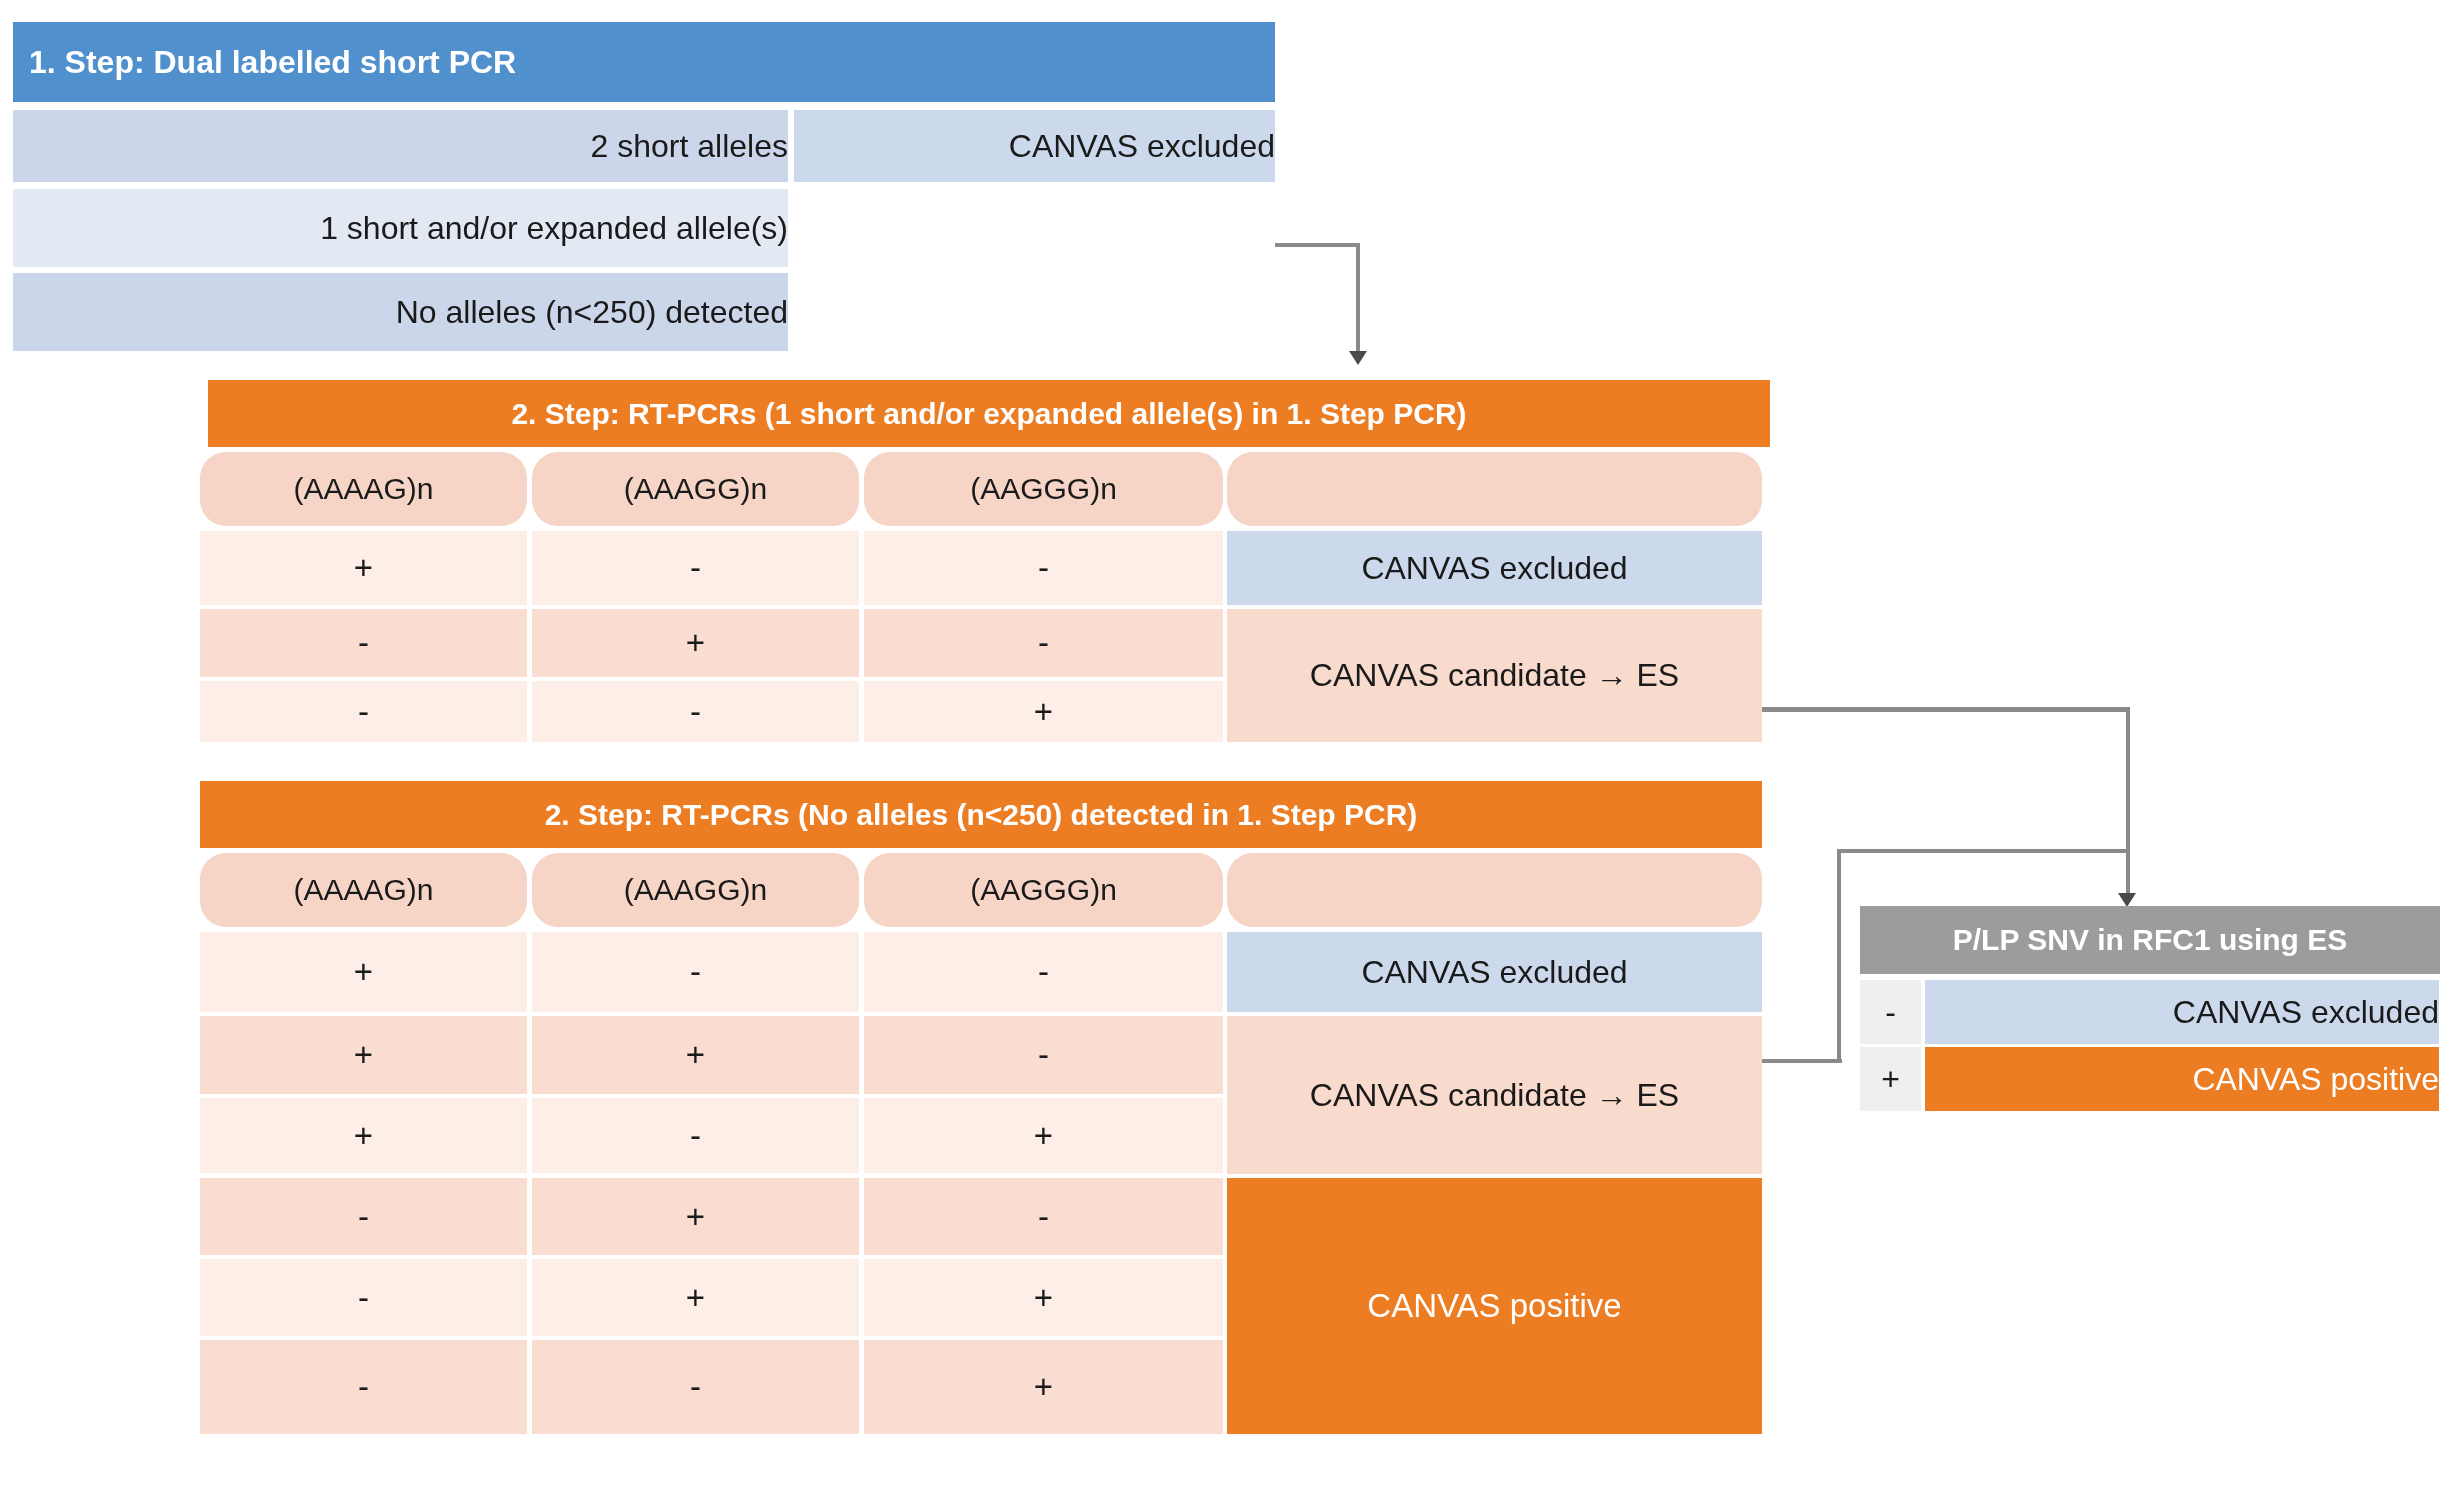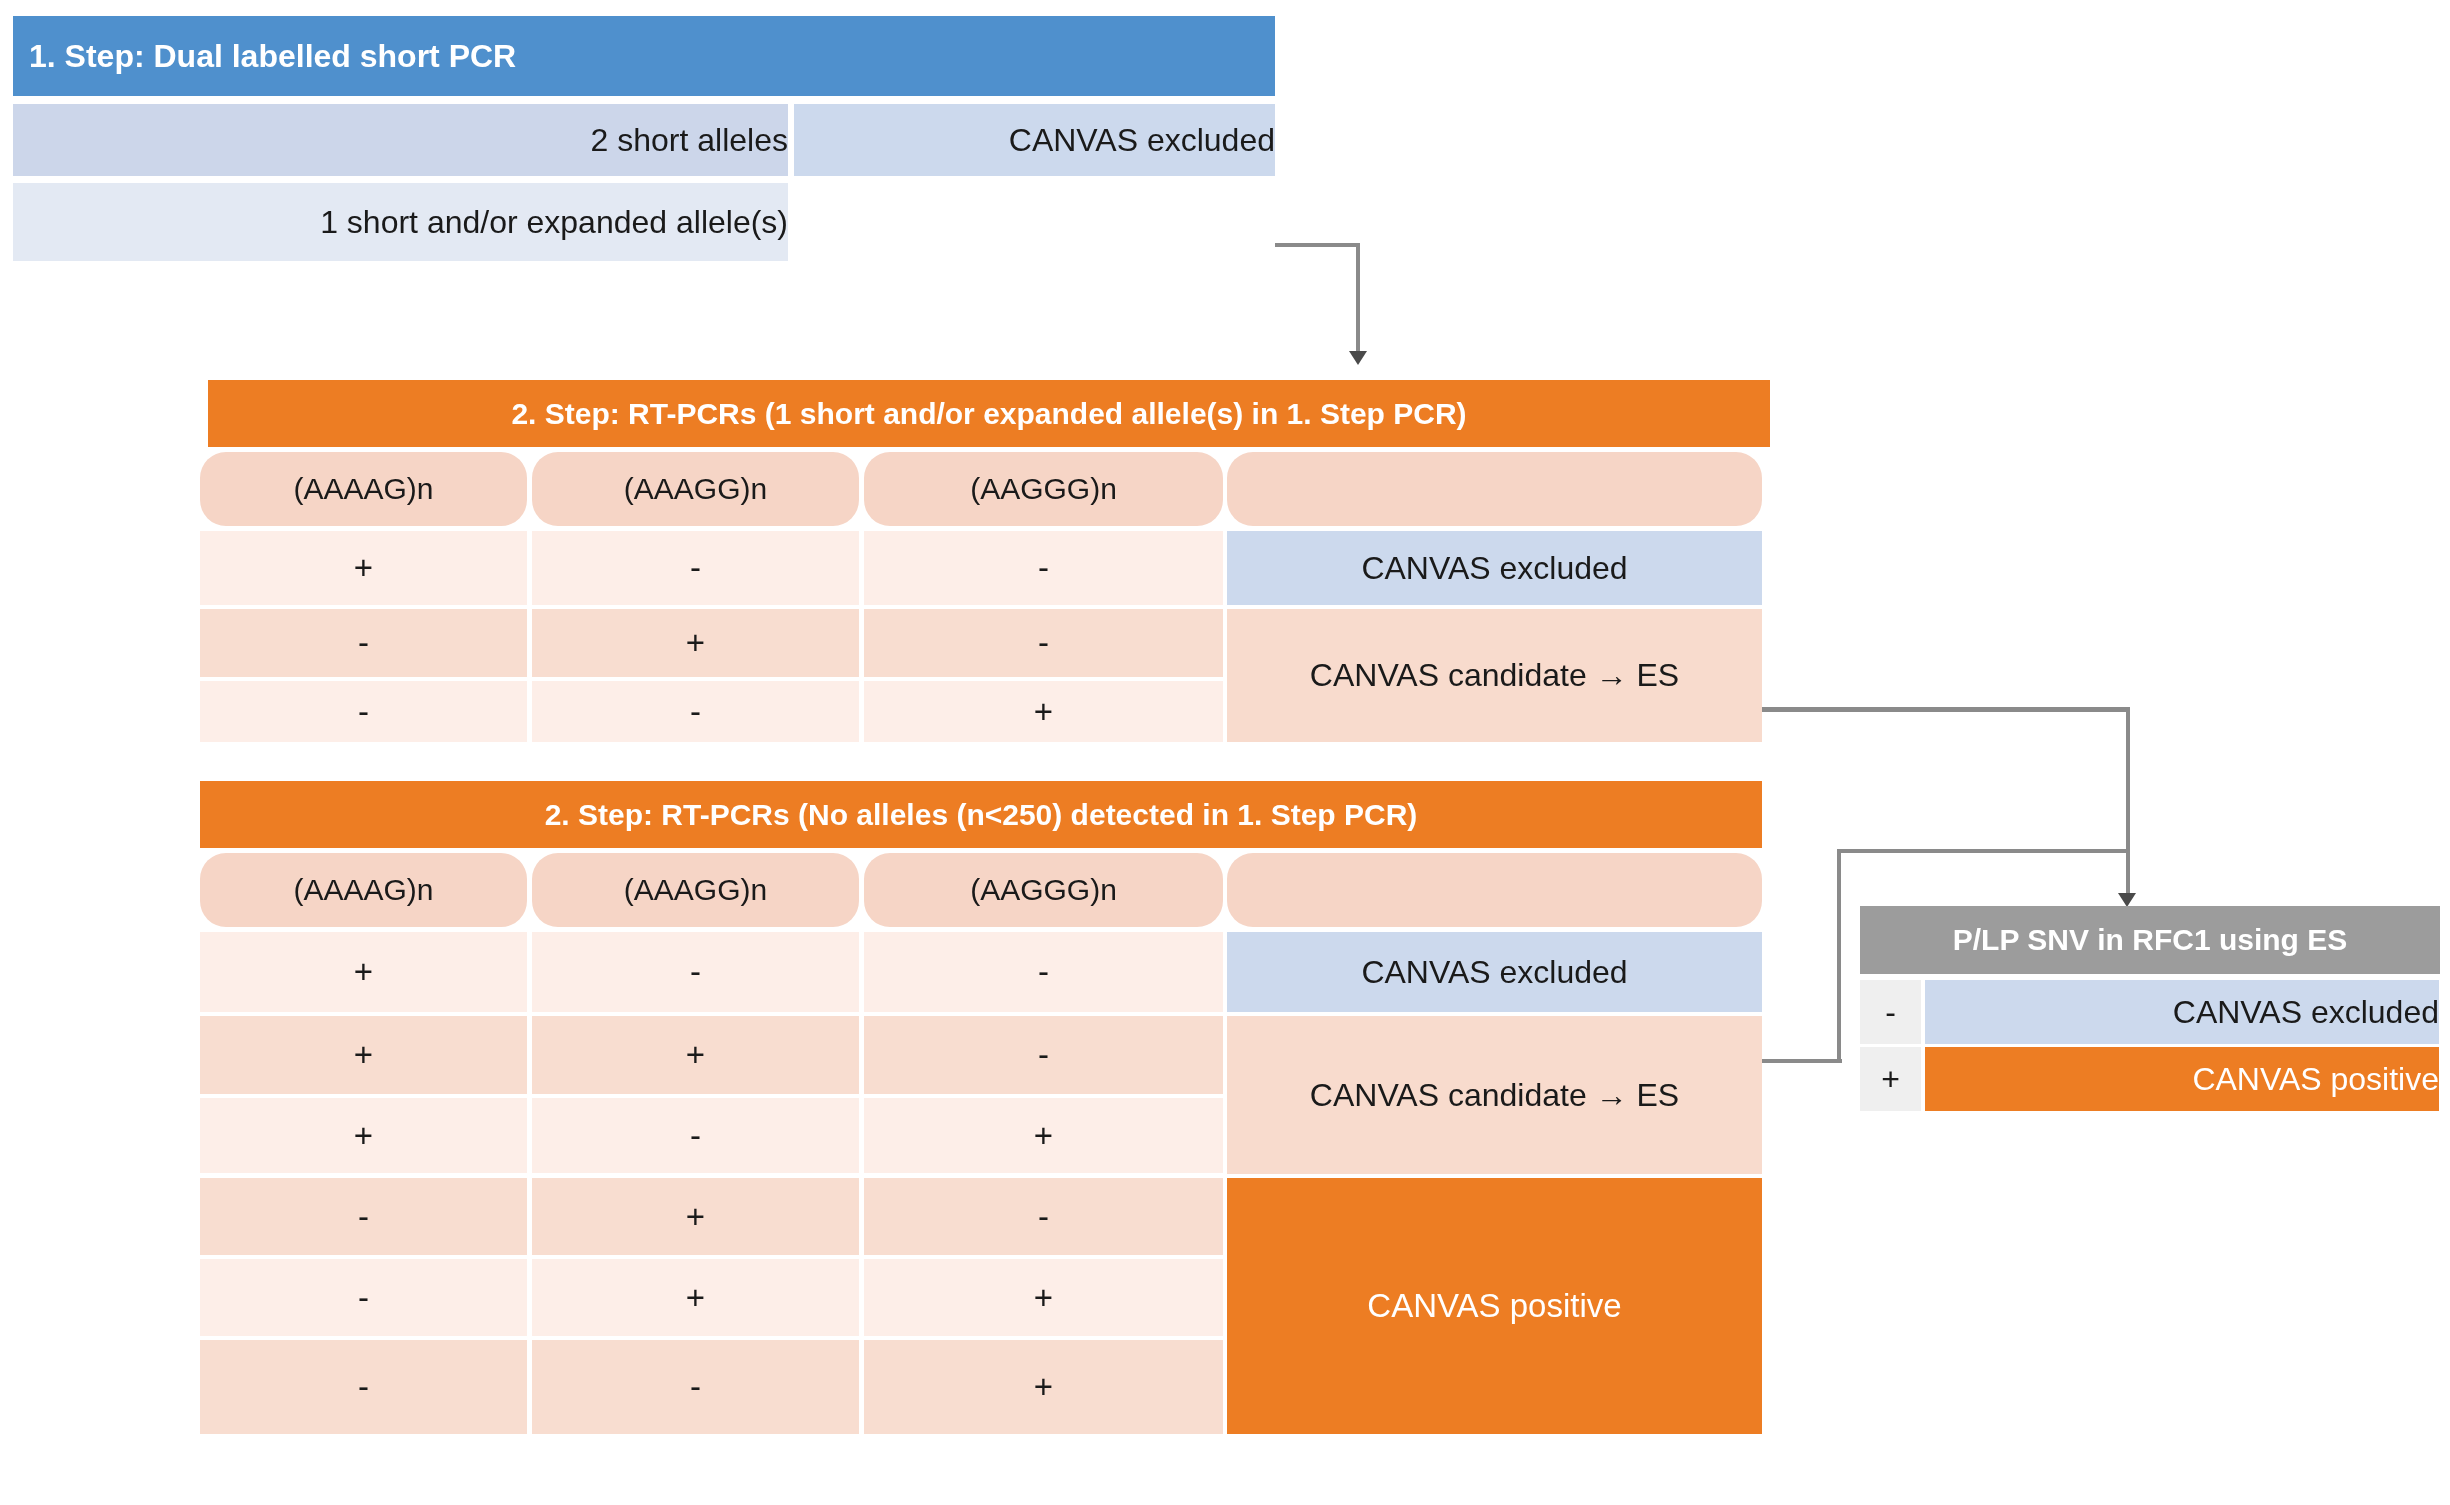--- a/index.html
+++ b/index.html
@@ -45,34 +45,37 @@
   .arrowhead{position:absolute;width:0;height:0;}
   .arrow-down{
     border-left:9.4px solid transparent;
     border-right:9.4px solid transparent;
     border-top:14.5px solid #4a4a4a;
   }
 </style>
 </head>
 <body>
 
-<div class="abs" style="left:13px;top:16px;width:1262px;height:340px;">
+<div class="abs" style="left:13px;top:22px;width:1262px;height:340px;">
 
   <div class="abs hdr hdr-blue" style="left:0;top:0;width:1262px;height:80px;padding-left:16px;font-size:32px;">
     <span>1. Step: Dual labelled short PCR</span>
   </div>
 
   <div class="abs cell left f-blue-lt" style="left:0;top:88px;width:775px;height:72px;padding-left:16px;font-size:32px;">
     <span>2 short alleles</span>
   </div>
 
   <div class="abs cell left f-blue-lt2" style="left:0;top:167px;width:775px;height:78px;padding-left:16px;font-size:32px;">
     <span>1 short and/or expanded allele(s)</span>
   </div>
 
+  <div class="abs cell left f-blue-lt" style="left:0;top:251px;width:775px;height:78px;padding-left:16px;font-size:32px;">
+    <span>No alleles (n&lt;250) detected</span>
+  </div>
 
   <div class="abs cell left f-blue-res" style="left:781px;top:88px;width:481px;height:72px;padding-left:20px;font-size:32px;">
     <span>CANVAS excluded</span>
   </div>
 
 </div>
 
 <div>
   <div class="ln" style="left:1275px;top:243px;width:85px;height:4.3px;"></div>
   <div class="ln" style="left:1356px;top:243px;width:4.3px;height:109px;"></div>

